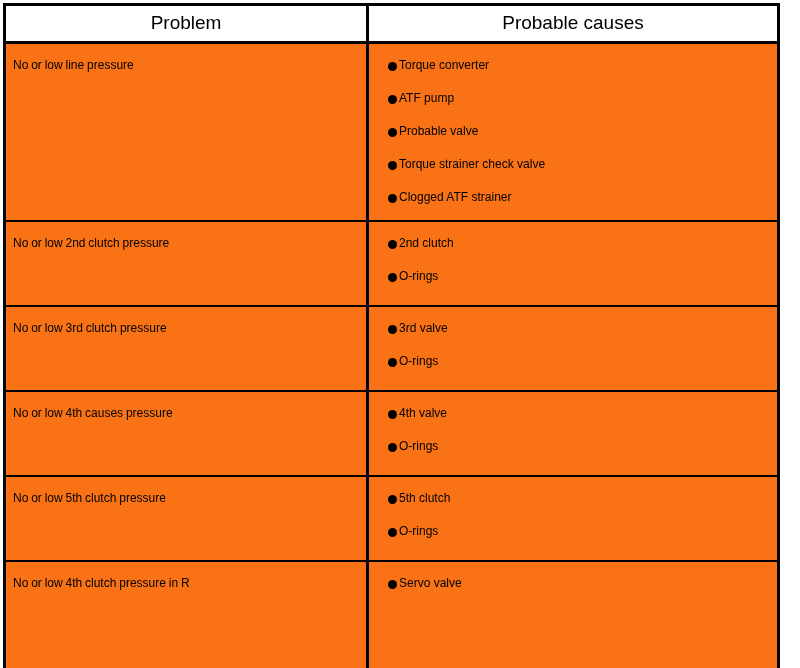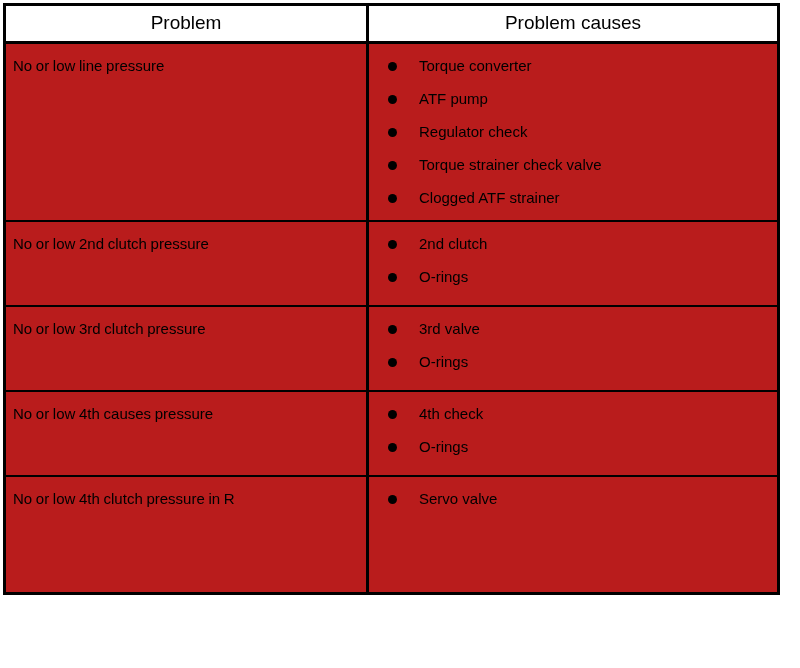--- a/index.html
+++ b/index.html
@@ -45,24 +45,24 @@
     text-align: center;
     vertical-align: middle;
   }
   thead th.h-problem {
     border-right: 3px solid #000000;
   }
 
   tbody td {
     border-top: 2px solid #000000;
     vertical-align: top;
-    font-size: 15px;
+    font-size: 12px;
     line-height: 33px;
     padding: 0;
-    background: #b91c1c;
+    background: #f97316;
   }
   tbody tr:first-child td {
     border-top: none;
   }
 
   td.problem-cell {
     border-right: 3px solid #000000;
     padding: 5px 6px 5px 7px;
   }
   td.problem-cell .problem-text {
@@ -75,21 +75,21 @@
     padding: 5px 6px 6px 0;
   }
 
   ul.causes {
     list-style: none;
     margin: 0;
     padding: 0;
   }
   ul.causes li {
     position: relative;
-    padding-left: 50px;
+    padding-left: 30px;
     line-height: 33px;
     white-space: nowrap;
   }
   ul.causes li .bullet {
     position: absolute;
     left: 19px;
     top: 50%;
     margin-top: -4px;
     width: 9px;
     height: 9px;
@@ -115,33 +115,33 @@
 
 <div id="table-wrap">
   <table class="tbl">
     <colgroup>
       <col class="c-problem">
       <col class="c-causes">
     </colgroup>
     <thead>
       <tr>
         <th class="h-problem">Problem</th>
-        <th class="h-causes">Problem causes</th>
+        <th class="h-causes">Probable causes</th>
       </tr>
     </thead>
     <tbody id="tbody">
         <tr class="row-0">
           <td class="problem-cell">
             <span class="problem-text">No or low line pressure</span>
           </td>
           <td class="causes-cell">
             <ul class="causes">
               <li><span class="bullet"></span><span class="cause-text">Torque converter</span></li>
               <li><span class="bullet"></span><span class="cause-text">ATF pump</span></li>
-              <li><span class="bullet"></span><span class="cause-text">Regulator check</span></li>
+              <li><span class="bullet"></span><span class="cause-text">Probable valve</span></li>
               <li><span class="bullet"></span><span class="cause-text">Torque strainer check valve</span></li>
               <li><span class="bullet"></span><span class="cause-text">Clogged ATF strainer</span></li>
             </ul>
           </td>
         </tr>
         <tr class="row-2">
           <td class="problem-cell">
             <span class="problem-text">No or low 2nd clutch pressure</span>
           </td>
           <td class="causes-cell">
@@ -161,21 +161,32 @@
               <li><span class="bullet"></span><span class="cause-text">O-rings</span></li>
             </ul>
           </td>
         </tr>
         <tr class="row-4">
           <td class="problem-cell">
             <span class="problem-text">No or low 4th causes pressure</span>
           </td>
           <td class="causes-cell">
             <ul class="causes">
-              <li><span class="bullet"></span><span class="cause-text">4th check</span></li>
+              <li><span class="bullet"></span><span class="cause-text">4th valve</span></li>
+              <li><span class="bullet"></span><span class="cause-text">O-rings</span></li>
+            </ul>
+          </td>
+        </tr>
+        <tr class="row-5">
+          <td class="problem-cell">
+            <span class="problem-text">No or low 5th clutch pressure</span>
+          </td>
+          <td class="causes-cell">
+            <ul class="causes">
+              <li><span class="bullet"></span><span class="cause-text">5th clutch</span></li>
               <li><span class="bullet"></span><span class="cause-text">O-rings</span></li>
             </ul>
           </td>
         </tr>
         <tr class="row-6">
           <td class="problem-cell">
             <span class="problem-text">No or low 4th clutch pressure in R</span>
           </td>
           <td class="causes-cell">
             <ul class="causes">

